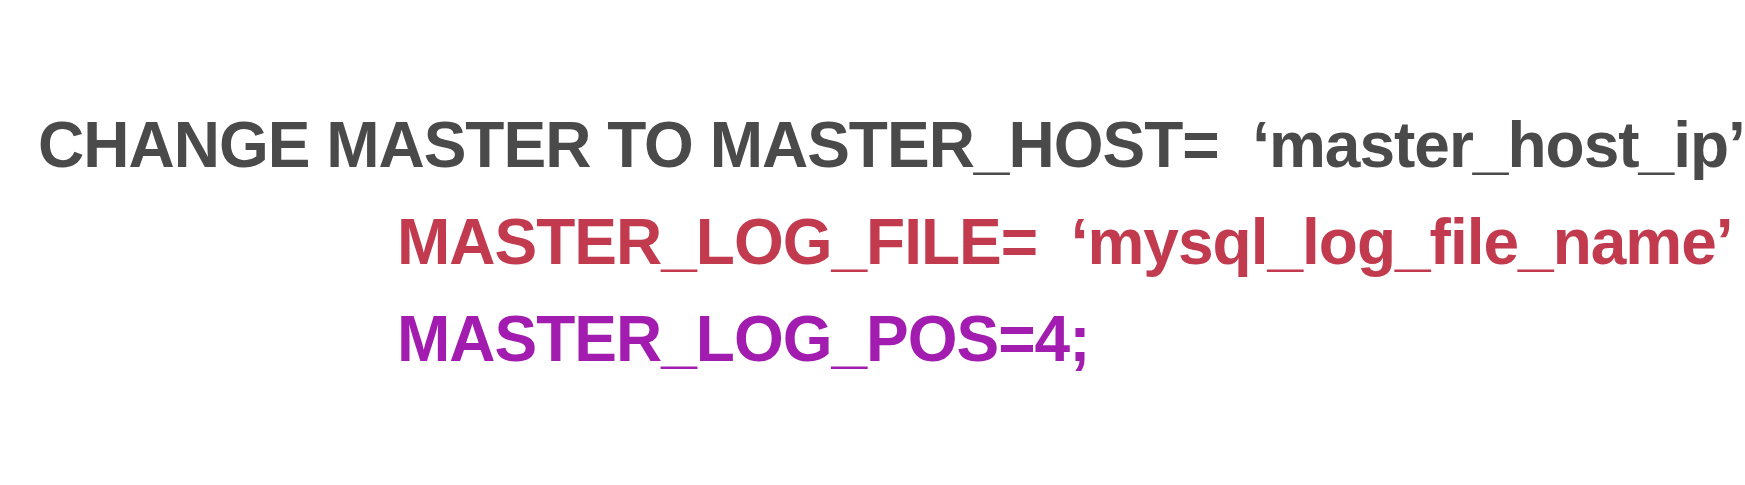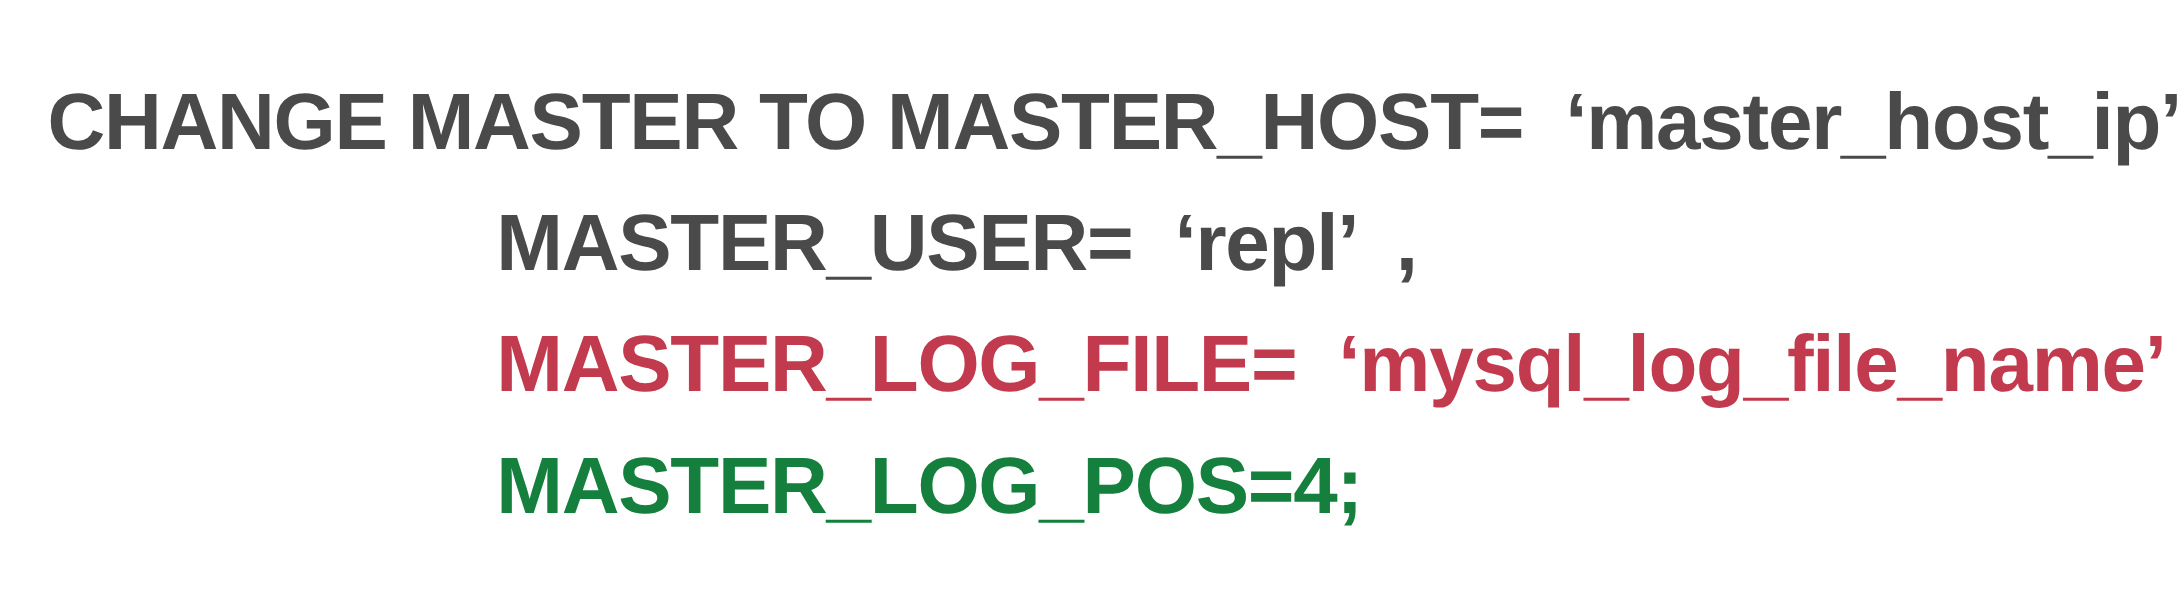--- a/index.html
+++ b/index.html
@@ -33,16 +33,15 @@
   .code-line.indent {
     margin-left: 397px;
   }
   
 </style>
 </head>
 <body style="background: rgb(255, 255, 255);">
 
 <div class="slide">
   <div class="code-line" style="color: rgb(74, 74, 74);">CHANGE MASTER TO MASTER_HOST=  ‘master_host_ip’  ,</div>
-  <div class="code-line indent" style="color: rgb(74, 74, 74);">MASTER_USER=  ‘repl’  ,</div>
   <div class="code-line indent" style="color: rgb(194, 58, 78);">MASTER_LOG_FILE=  ‘mysql_log_file_name’  ,</div>
-  <div class="code-line indent" style="color: #15803d;">MASTER_LOG_POS=4;</div>
+  <div class="code-line indent" style="color: #a21caf;">MASTER_LOG_POS=4;</div>
 </div>
 
 </body></html>

